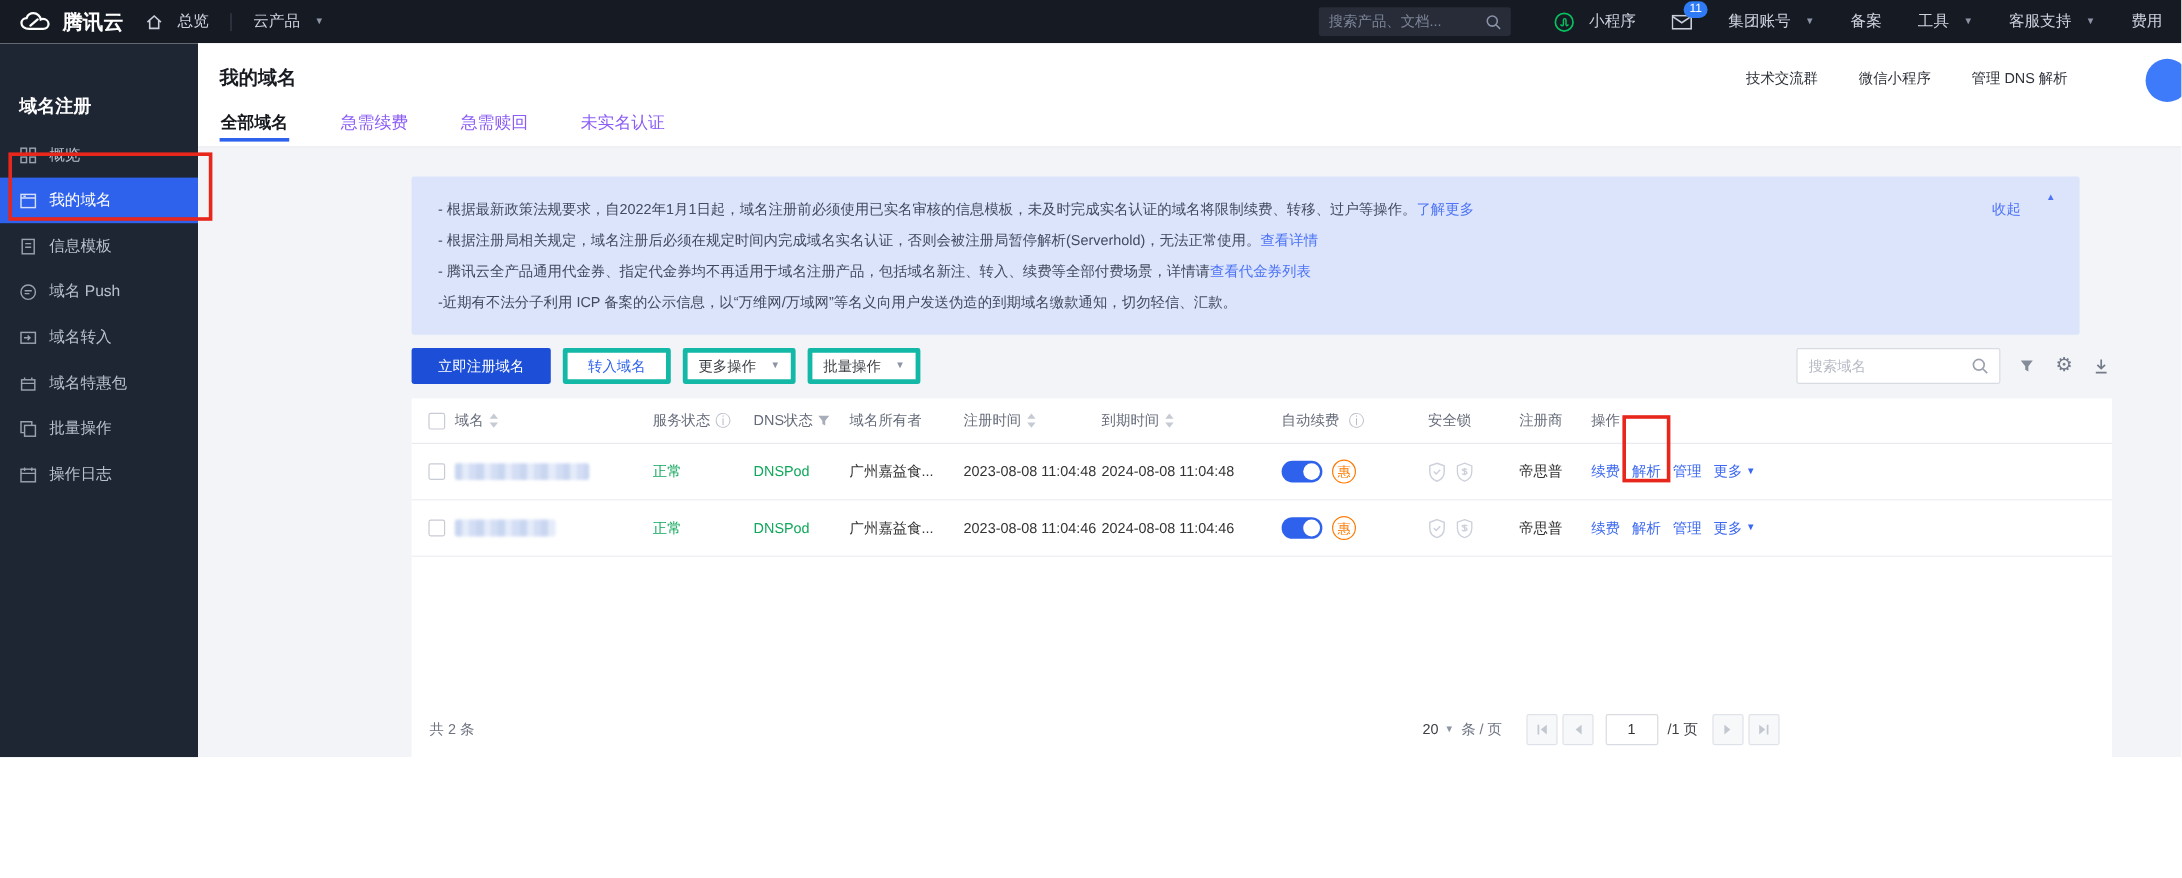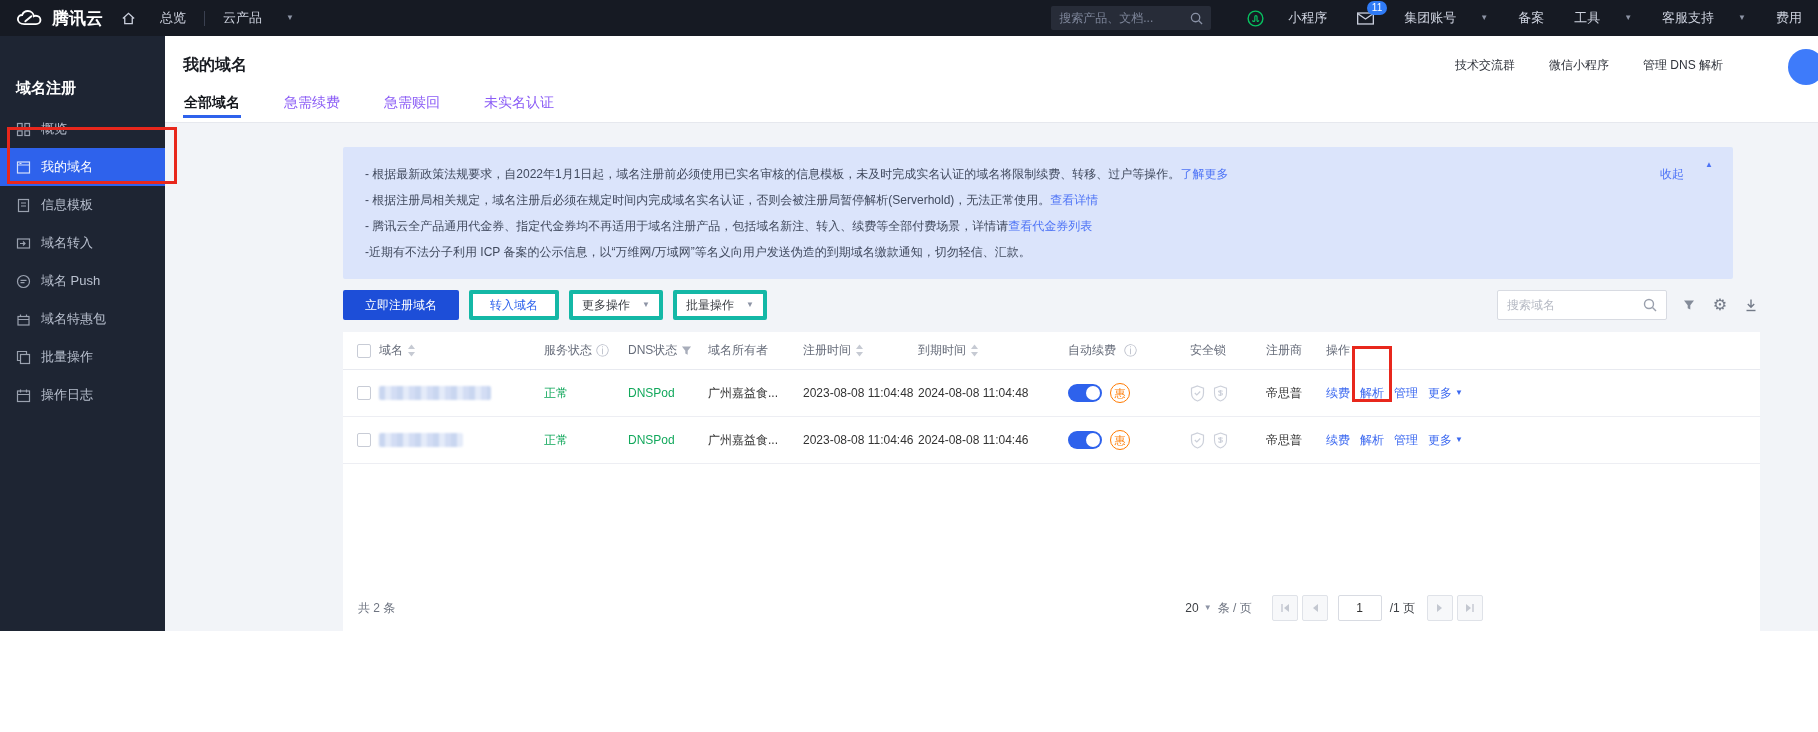--- a/index.html
+++ b/index.html
@@ -3,21 +3,21 @@
 <meta charset="utf-8">
 <style>
   * { margin:0; padding:0; box-sizing:border-box; }
   body { font-family:"Liberation Sans","DejaVu Sans",sans-serif; background:#fff; }
   .page { position:relative; width:1818px; height:732px; overflow:hidden; background:#fff; }
 
   
   .topnav { display:flex; align-items:center; height:36px; background:#161a23; color:#dce0ea; font-size:13px; padding:0 16px; }
   .nav-left { display:flex; align-items:center; gap:18px; }
   .brand { display:flex; align-items:center; gap:8px; color:#fff; font-size:17px; font-weight:bold; cursor:pointer; }
-  .nav-item { display:flex; align-items:center; gap:24px; cursor:pointer; color:#ced3df; }
+  .nav-item { display:flex; align-items:center; gap:12px; cursor:pointer; color:#ced3df; }
   .nav-divider { width:1px; height:15px; background:#3a4050; }
   .caret { font-size:8px; color:#8d94a5; line-height:1; }
   .nav-right { margin-left:auto; display:flex; align-items:center; gap:30px; }
   .nav-search { display:flex; align-items:center; width:160px; height:24px; background:#272c38; border-radius:2px; padding:0 8px; margin-right:6px; color:#8a92a6; }
   .nav-search input { flex:1; background:transparent; border:none; outline:none; color:#aab1c2; font-size:12px; width:100px; }
   .nav-search input::placeholder { color:#7d8599; }
   .mail-wrap { position:relative; display:flex; align-items:center; cursor:pointer; }
   .mail-badge { position:absolute; top:-11px; right:-13px; background:#2f7bf6; color:#fff; font-size:10px; line-height:14px; padding:0 5px; border-radius:8px; }
 
   
@@ -200,31 +200,31 @@
       </div>
       <div class="snav-item">
         <svg width="15" height="15" viewBox="0 0 15 15" fill="none" stroke="currentColor" stroke-width="1.2">
             <rect x="2.5" y="1.5" width="10" height="12"></rect>
             <path d="M5 5 H10 M5 8 H10"></path>
           </svg>
         <span>信息模板</span>
       </div>
       <div class="snav-item">
         <svg width="15" height="15" viewBox="0 0 15 15" fill="none" stroke="currentColor" stroke-width="1.2">
+            <circle cx="7.5" cy="7.5" r="6"></circle>
+            <path d="M4.5 6.3 H10.5 M4.5 8.7 H8.5"></path>
+          </svg>
+        <span>域名 Push</span>
+      </div>
+      <div class="snav-item">
+        <svg width="15" height="15" viewBox="0 0 15 15" fill="none" stroke="currentColor" stroke-width="1.2">
             <rect x="1.5" y="3" width="12" height="9"></rect>
             <path d="M4 7.5 H9 M7 5.5 L9 7.5 L7 9.5"></path>
           </svg>
         <span>域名转入</span>
-      </div>
-      <div class="snav-item">
-        <svg width="15" height="15" viewBox="0 0 15 15" fill="none" stroke="currentColor" stroke-width="1.2">
-            <circle cx="7.5" cy="7.5" r="6"></circle>
-            <path d="M4.5 6.3 H10.5 M4.5 8.7 H8.5"></path>
-          </svg>
-        <span>域名 Push</span>
       </div>
       <div class="snav-item">
         <svg width="15" height="15" viewBox="0 0 15 15" fill="none" stroke="currentColor" stroke-width="1.2">
             <rect x="2" y="4.5" width="11" height="8.5"></rect>
             <path d="M4.5 4.5 V2.5 M10.5 4.5 V2.5 M2 7.5 H13"></path>
           </svg>
         <span>域名特惠包</span>
       </div>
       <div class="snav-item">
         <svg width="15" height="15" viewBox="0 0 15 15" fill="none" stroke="currentColor" stroke-width="1.2">

